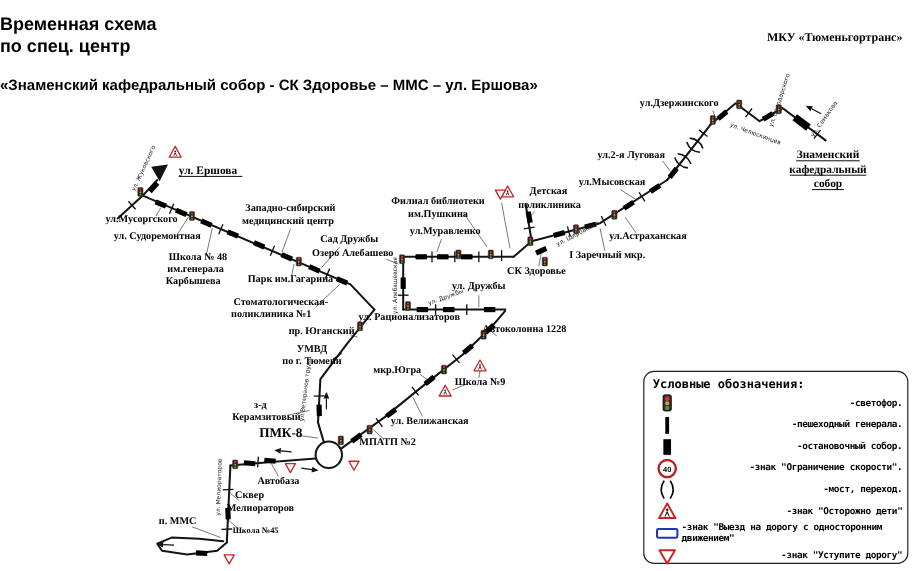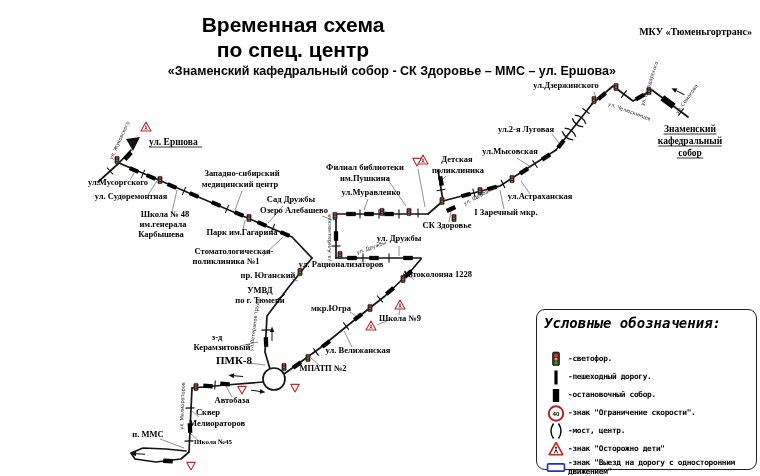--- a/index.html
+++ b/index.html
@@ -1,39 +1,39 @@
 <!DOCTYPE html>
 <html><head>
 <meta charset="utf-8">
 <style>
   html,body{margin:0;padding:0;width:760px;height:476px;background:#fff;overflow:hidden;
             font-family:"Liberation Sans",sans-serif;}
   #stage{position:relative;width:760px;height:476px;background:#fff;}
   #map-svg{position:absolute;left:0;top:0;}
-  .hdr-title{position:absolute;left:0;top:12px;width:586px;text-align:center;
-             font-weight:bold;font-size:21px;line-height:1.2;color:#000;}
-  .hdr-sub{position:absolute;left:0;top:64px;width:616px;text-align:right;
+  .hdr-title{position:absolute;left:0;top:12px;width:586px;
+             font-weight:bold;font-size:15px;line-height:1.2;color:#000;}
+  .hdr-sub{position:absolute;left:0;top:64px;width:616px;text-align:left;
            font-weight:bold;font-size:12.5px;color:#000;}
   .hdr-org{position:absolute;right:8px;top:26px;font-family:"Liberation Serif",serif;
            font-weight:bold;font-size:10px;color:#000;text-align:right;}
   
   .lb{font:bold 8.5px "Liberation Serif",serif;fill:#000;}
   .lb-big{font:bold 11px "Liberation Serif",serif;}
   .lb-small{font:bold 7px "Liberation Serif",serif;}
   .term{font:bold 9.5px "Liberation Serif",serif;fill:#000;}
   .tiny{font:5px "DejaVu Sans",sans-serif;fill:#222;}
   .road{fill:none;stroke:#141414;stroke-width:1.7;stroke-linejoin:round;stroke-linecap:round;}
   .leader{stroke:#333;stroke-width:0.55;}
   .tick{stroke:#111;stroke-width:1.1;}
   
   #legend{position:absolute;left:536px;top:309px;width:221px;height:161px;box-sizing:border-box;
           border:1.5px solid #222;border-radius:9px;padding:5px 4px 3px 7px;background:#fff;}
-  #legend .ltitle{font-family:"DejaVu Sans Mono",monospace;font-weight:bold;font-size:14px;
-                  margin-bottom:20px;color:#000;font-style:italic;}
-  .lrow{display:flex;align-items:center;margin:0 0 1px 0;}
+  #legend .ltitle{font-family:"DejaVu Sans Mono",monospace;font-weight:bold;font-size:10px;
+                  margin-bottom:2px;color:#000;}
+  .lrow{display:flex;align-items:center;margin:0 0 1px 0;justify-content:space-between;}
   .lrow .licon{flex:0 0 24px;display:flex;justify-content:center;align-items:center;}
   .lrow .ltext{font-family:"DejaVu Sans Mono",monospace;font-weight:bold;font-size:7.8px;
                line-height:1.15;color:#000;letter-spacing:-0.3px;}
 </style>
 </head>
 <body>
 
 <div id="stage">
   <svg id="map-svg" width="760" height="476" viewBox="0 0 760 476">
       <polyline points="131,150 119,163" class="road"></polyline>
@@ -401,21 +401,21 @@
             </svg>
           </span>
           <span class="ltext">-светофор.</span>
         </div>
         <div class="lrow">
           <span class="licon">
             <svg width="22" height="17" viewBox="-10 -8.5 20 17">
               <rect x="-1.6" y="-7" width="3.2" height="14" fill="#000"></rect>
             </svg>
           </span>
-          <span class="ltext">-пешеходный дорогу.</span>
+          <span class="ltext">-пешеходный генерала.</span>
         </div>
         <div class="lrow">
           <span class="licon">
             <svg width="22" height="17" viewBox="-10 -8.5 20 17">
               <rect x="-3.2" y="-6.5" width="6.4" height="13" fill="#000"></rect>
             </svg>
           </span>
           <span class="ltext">-остановочный собор.</span>
         </div>
         <div class="lrow">
@@ -427,21 +427,21 @@
           </span>
           <span class="ltext">-знак "Ограничение скорости".</span>
         </div>
         <div class="lrow">
           <span class="licon">
             <svg width="22" height="17" viewBox="-10 -8.5 20 17">
               <path d="M-2.5,-8 Q-7.5,-0.5 -2.5,7" fill="none" stroke="#000" stroke-width="1.4"></path>
               <path d="M2.5,-8 Q7.5,-0.5 2.5,7" fill="none" stroke="#000" stroke-width="1.4"></path>
             </svg>
           </span>
-          <span class="ltext">-мост, центр.</span>
+          <span class="ltext">-мост, переход.</span>
         </div>
         <div class="lrow">
           <span class="licon">
             <svg width="22" height="17" viewBox="-10 -8.5 20 17">
               <polygon points="0,-7 6.8,5.2 -6.8,5.2" fill="#fff" stroke="#cc2222" stroke-width="1.6" stroke-linejoin="round"></polygon>
               <circle cy="-1.8" r="1" fill="#111"></circle>
               <path d="M-1.8,4 L0,0 L1.8,4" stroke="#111" stroke-width="0.9" fill="none"></path>
             </svg>
           </span>
           <span class="ltext">-знак "Осторожно дети"</span>

